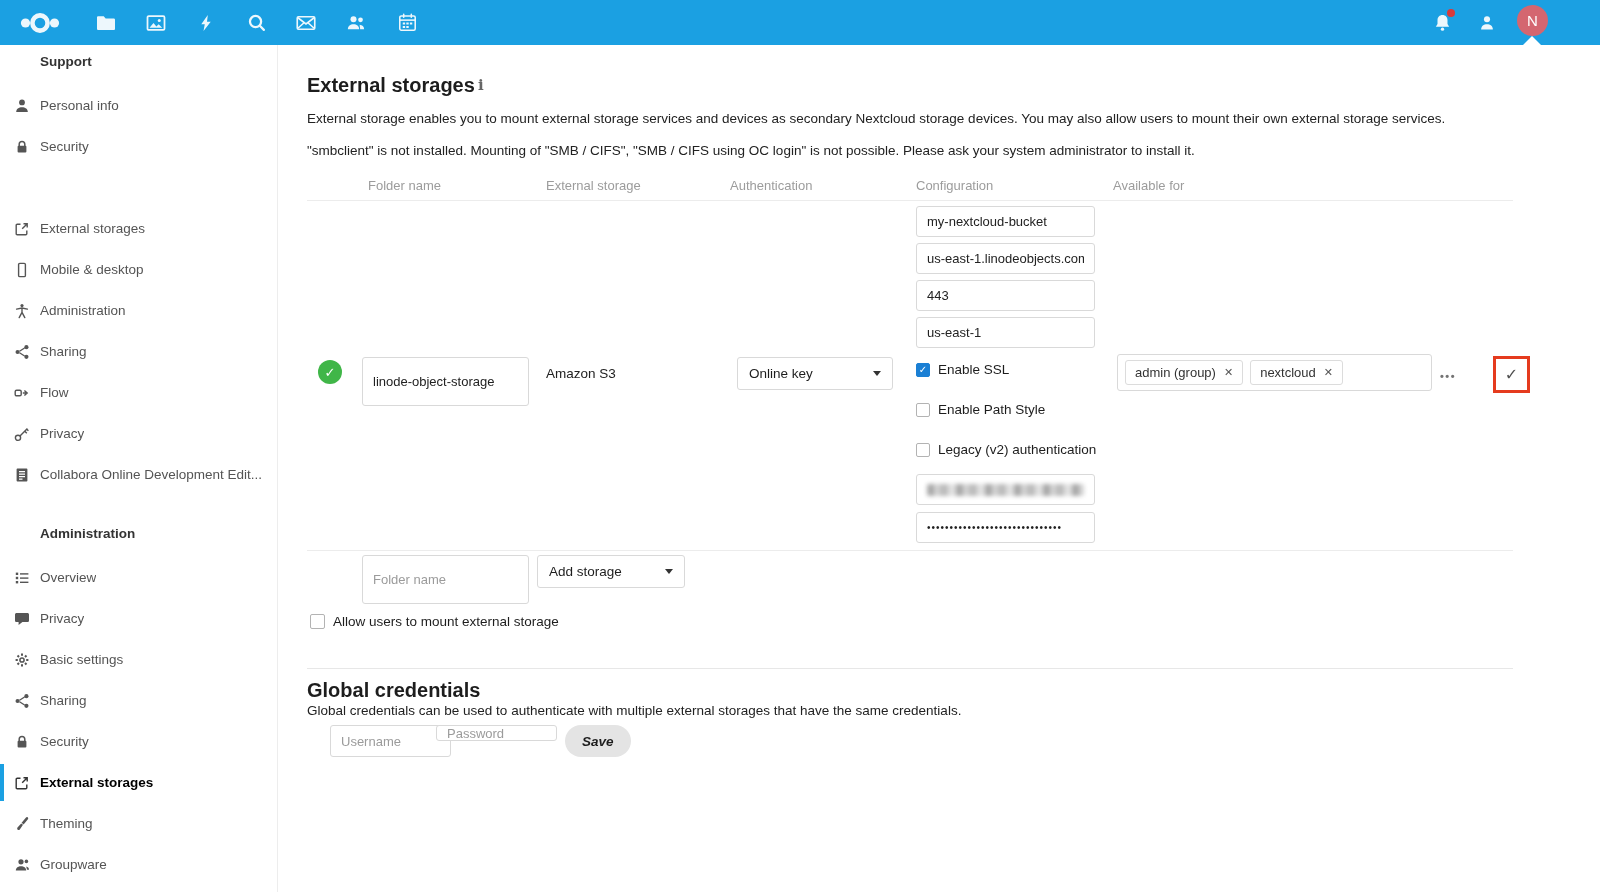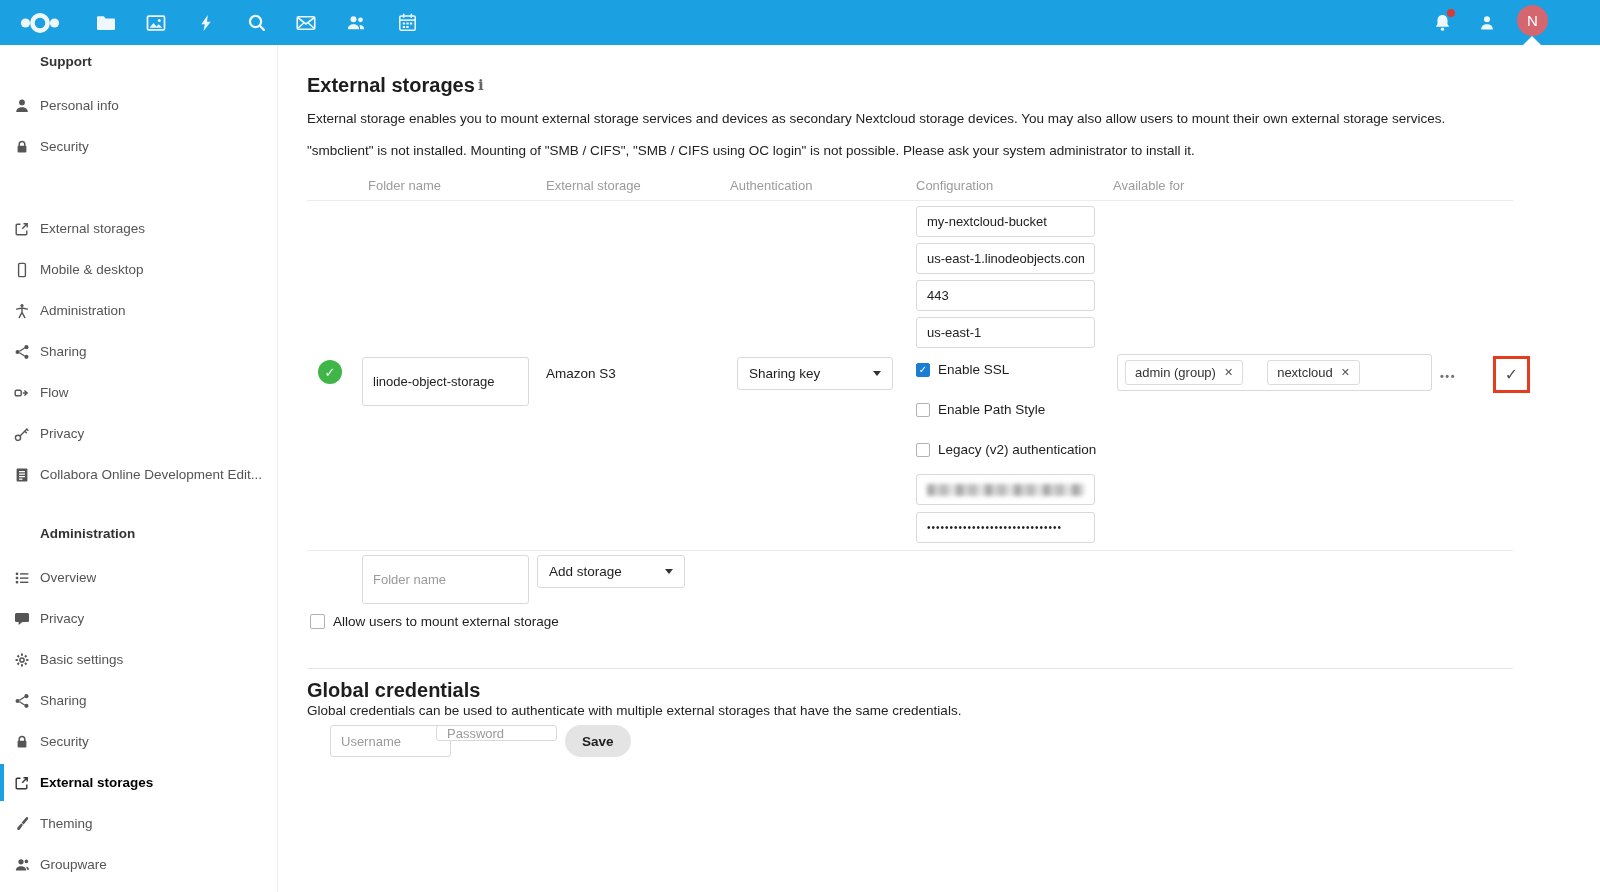--- a/index.html
+++ b/index.html
@@ -41,33 +41,33 @@
   .selectbox { position:absolute; height:33px; border:1px solid #d9d9d9; border-radius:3px; background:#fff; display:flex; align-items:center; padding:0 11px; font-size:13.5px; color:#1d1d1d; cursor:pointer; }
   .selectbox .caret { margin-left:auto; width:0; height:0; border-left:4.5px solid transparent; border-right:4.5px solid transparent; border-top:5px solid #333; }
 
   .cbrow { position:absolute; display:flex; align-items:center; gap:8px; font-size:13.5px; color:#1d1d1d; cursor:pointer; }
   .cb { width:14px; height:14px; border:1px solid #b3b3b3; border-radius:2px; background:#fff; display:inline-flex; align-items:center; justify-content:center; flex:none; color:transparent; font-size:10px; }
   .cb.checked { background:#1a7fd4; border-color:#1a7fd4; color:#fff; font-weight:bold; }
   .cb.big { width:15px; height:15px; }
 
   .statusok { position:absolute; width:24px; height:24px; border-radius:50%; background:#40b648; color:#fff; display:flex; align-items:center; justify-content:center; font-size:13px; font-weight:bold; }
 
-  .chips { position:absolute; border:1px solid #d9d9d9; border-radius:3px; background:#fff; display:flex; align-items:center; padding:0 7px; gap:24px; cursor:text; }
+  .chips { position:absolute; border:1px solid #d9d9d9; border-radius:3px; background:#fff; display:flex; align-items:center; padding:0 7px; gap:7px; cursor:text; }
   .chip { border:1px solid #dcdcdc; border-radius:3px; padding:4px 9px; font-size:13px; color:#333; display:flex; align-items:center; gap:8px; background:#fff; }
   .chip .x { color:#555; font-size:11px; cursor:pointer; }
 
   .dots { position:absolute; color:#737373; font-size:11px; letter-spacing:1.5px; font-weight:bold; cursor:pointer; }
   .checkbtn { position:absolute; width:37px; height:37px; background:#fff; border:3px solid #e53b1e; display:flex; align-items:center; justify-content:center; color:#4f4f4f; font-size:16px; cursor:pointer; }
 
   .blurfield { position:absolute; height:31px; border:1px solid #d9d9d9; border-radius:3px; background:#fff; overflow:hidden; }
   .blurbar { height:12px; margin:9px 10px 0 10px; border-radius:2px;
              background:repeating-linear-gradient(90deg,#a9a9a9 0 7px,#d2d2d2 7px 13px,#bcbcbc 13px 21px,#e0e0e0 21px 29px);
              filter:blur(2px); }
 
-  .savebtn { position:absolute; height:32px; padding:0 17px; border-radius:16px; border:none; background:#e4e4e4; color:#1d1d1d; font-weight:bold; font-size:13.5px; font-family:inherit; cursor:pointer; }
+  .savebtn { position:absolute; height:32px; padding:0 17px; border-radius:16px; border:none; background:#e4e4e4; color:#1d1d1d; font-weight:bold; font-size:13.5px; font-family:inherit; cursor:pointer;font-style:italic; }
 </style>
 </head>
 <body>
 
 <div class="page">
 
   <div class="topbar">
     <div class="appicon logo" style="left:12px">
       <svg width="46" height="30" viewBox="0 0 44 30">
         <circle cx="7.5" cy="15" r="4.6" fill="#fff"></circle>
@@ -301,21 +301,21 @@
     <input class="tin small" style="left: 637px; top: 161px; width: 179px;" value="my-nextcloud-bucket">
     <input class="tin small" style="left: 637px; top: 198px; width: 179px;" value="us-east-1.linodeobjects.com">
     <input class="tin small" style="left: 637px; top: 235px; width: 179px;" value="443">
     <input class="tin small" style="left: 637px; top: 272px; width: 179px;" value="us-east-1">
 
     <div class="statusok" style="left:39px; top:315px">✓</div>
     <input class="tin" style="left: 83px; top: 312px; width: 167px;" value="linode-object-storage">
     <div class="abs" style="left:267px; top:321px; font-size:13.5px">Amazon S3</div>
 
     <div class="selectbox" style="left:458px; top:312px; width:156px">
-      <span>Sharing key</span>
+      <span>Online key</span>
       <span class="caret"></span>
     </div>
 
     <div class="cbrow" style="left:637px; top:317px">
       <span class="cb checked">✓</span>
       <span>Enable SSL</span>
     </div>
 
     <div class="chips" style="left:838px; top:309px; width:315px; height:37px">
       <span class="chip">

